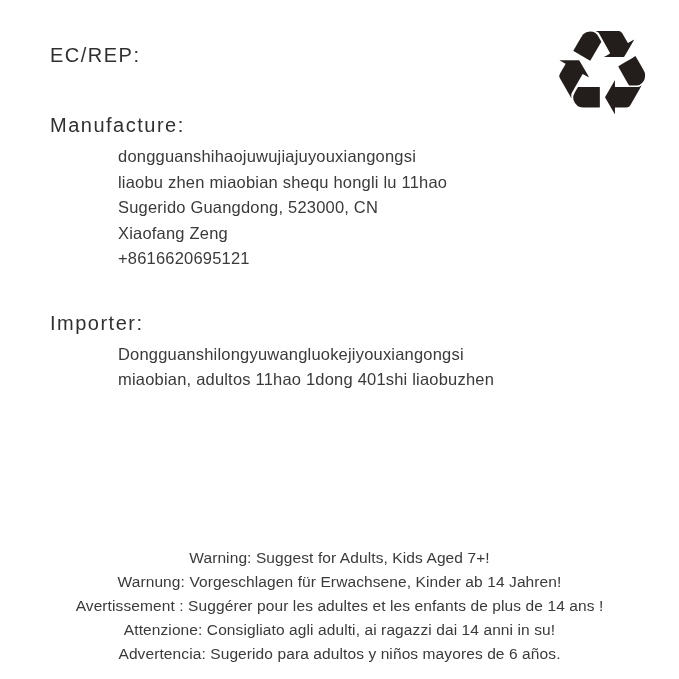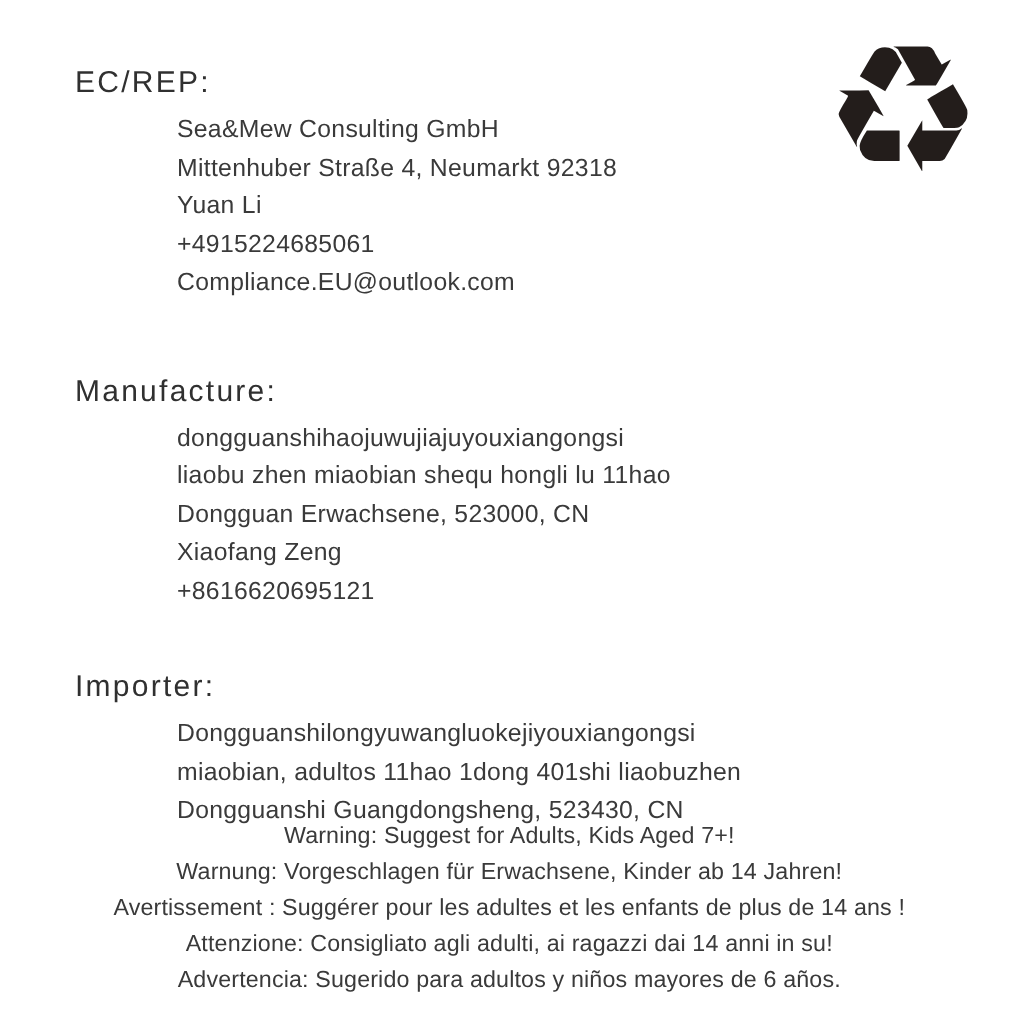--- a/index.html
+++ b/index.html
@@ -55,46 +55,38 @@
 </style>
 </head>
 <body>
 
 <div class="page">
 
   <div class="recycle-icon">♻</div>
 
   <div class="section sec-ec-rep">
     <div class="section-heading">EC/REP:</div>
-    <div class="section-body">
-      <div>Sea&amp;Mew Consulting GmbH</div>
-      <div>Mittenhuber Straße 4, Neumarkt 92318</div>
-      <div>Yuan Li</div>
-      <div>+4915224685061</div>
-      <div>Compliance.EU@outlook.com</div>
-    </div>
   </div>
 
   <div class="section sec-manufacture">
     <div class="section-heading">Manufacture:</div>
     <div class="section-body">
       <div>dongguanshihaojuwujiajuyouxiangongsi</div>
       <div>liaobu zhen miaobian shequ hongli lu 11hao</div>
-      <div>Dongguan Erwachsene, 523000, CN</div>
+      <div>Sugerido Guangdong, 523000, CN</div>
       <div>Xiaofang Zeng</div>
       <div>+8616620695121</div>
     </div>
   </div>
 
   <div class="section sec-importer">
     <div class="section-heading">Importer:</div>
     <div class="section-body">
       <div>Dongguanshilongyuwangluokejiyouxiangongsi</div>
       <div>miaobian, adultos 11hao 1dong 401shi liaobuzhen</div>
-      <div>Dongguanshi Guangdongsheng, 523430, CN</div>
     </div>
   </div>
 
   <div class="warnings">
     <div>Warning: Suggest for Adults, Kids Aged 7+!</div>
     <div>Warnung: Vorgeschlagen für Erwachsene, Kinder ab 14 Jahren!</div>
     <div>Avertissement : Suggérer pour les adultes et les enfants de plus de 14 ans !</div>
     <div>Attenzione: Consigliato agli adulti, ai ragazzi dai 14 anni in su!</div>
     <div>Advertencia: Sugerido para adultos y niños mayores de 6 años.</div>
   </div>

